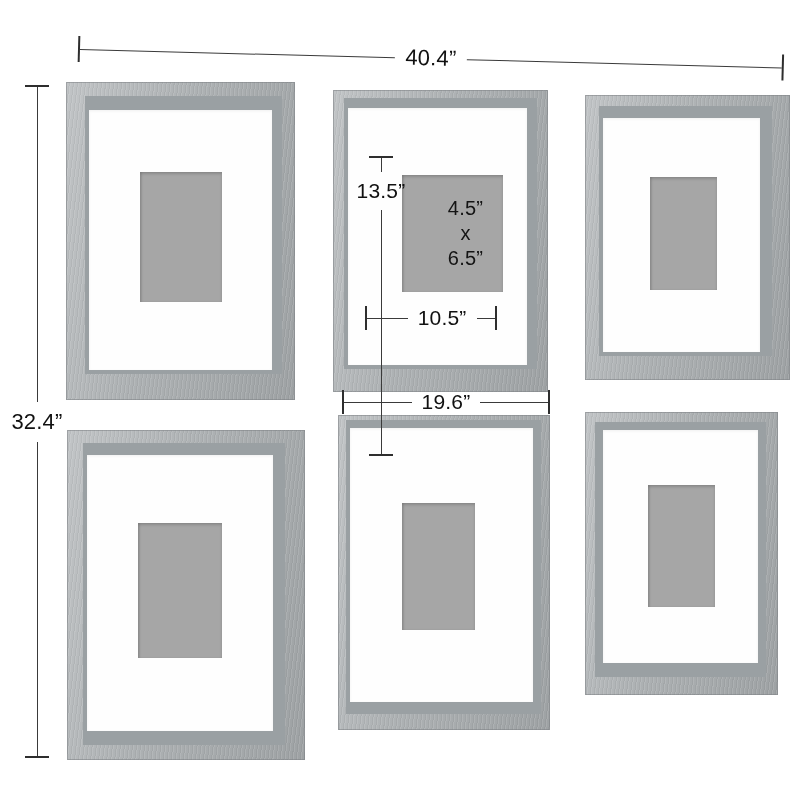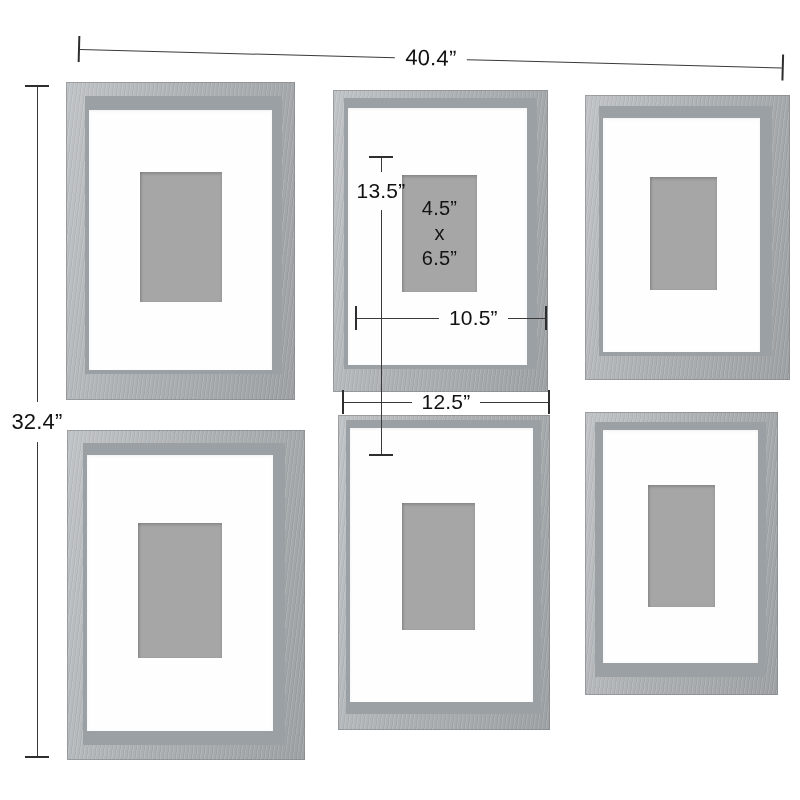--- a/index.html
+++ b/index.html
@@ -41,21 +41,21 @@
     letter-spacing:0.2px;
   }
 
   
   .f1{left:66px;top:82px;width:229px;height:318px;}
   .f1 .mat{top:14px;right:13px;bottom:26px;left:19px;border-width:14px 10px 4px 4px;}
   .f1 .photo{left:74px;top:90px;width:82px;height:130px;}
   
   .f2{left:333px;top:90px;width:215px;height:302px;}
   .f2 .mat{top:8px;right:11px;bottom:23px;left:11px;border-width:10px 10px 4px 4px;}
-  .f2 .photo{left:69px;top:85px;width:75px;height:117px;}
+  .f2 .photo{left:69px;top:85px;width:75px;height:117px;padding-left:26px;}
   
   .f3{left:585px;top:95px;width:205px;height:285px;}
   .f3 .mat{top:11px;right:18px;bottom:24px;left:14px;border-width:12px 12px 4px 4px;}
   .f3 .photo{left:65px;top:82px;width:67px;height:113px;}
   
   .f4{left:67px;top:430px;width:238px;height:330px;}
   .f4 .mat{top:13px;right:20px;bottom:15px;left:16px;border-width:12px 12px 14px 4px;}
   .f4 .photo{left:71px;top:93px;width:84px;height:135px;}
   
   .f5{left:338px;top:415px;width:212px;height:315px;}
@@ -83,21 +83,21 @@
   .dim-v{display:flex;flex-direction:column;align-items:center;}
   .dim-v .tick{height:2px;width:24px;background:#2e2e2e;flex:0 0 auto;}
   .dim-v .seg{width:1px;background:#3a3a3a;flex:1 1 auto;}
   .dim-v .seg.fixed{flex:0 0 14px;}
   .dim-v .dim-label{padding:7px 0;}
 
   #dim-overall-width{left:78px;top:36px;width:706px;height:26px;transform:rotate(1.5deg);transform-origin:left center;}
   #dim-overall-height{left:24px;top:85px;width:26px;height:673px;text-align:right;}
   #dim-frame-height{left:304px;top:93px;width:26px;height:292px;}
   #dim-mat-height{left:368px;top:128px;width:26px;height:300px;margin-top:28px;}
-  #dim-mat-width{left:355px;top:306px;width:192px;height:24px;}
+  #dim-mat-width{left:365px;top:306px;width:132px;height:24px;}
   #dim-frame-width{left:342px;top:390px;width:208px;height:24px;}
 </style>
 </head>
 <body>
 
 <div id="canvas">
 
   <div class="frame f1">
     <div class="mat"></div>
     <div class="photo"></div>
@@ -163,18 +163,18 @@
     <div class="tick"></div>
     <div class="seg w2"></div>
     <div class="dim-label">10.5”</div>
     <div class="seg"></div>
     <div class="tick"></div>
   </div>
 
   <div class="dim dim-h" id="dim-frame-width">
     <div class="tick"></div>
     <div class="seg"></div>
-    <div class="dim-label">12.5”</div>
+    <div class="dim-label">19.6”</div>
     <div class="seg"></div>
     <div class="tick"></div>
   </div>
 
 </div>
 
 </body></html>

